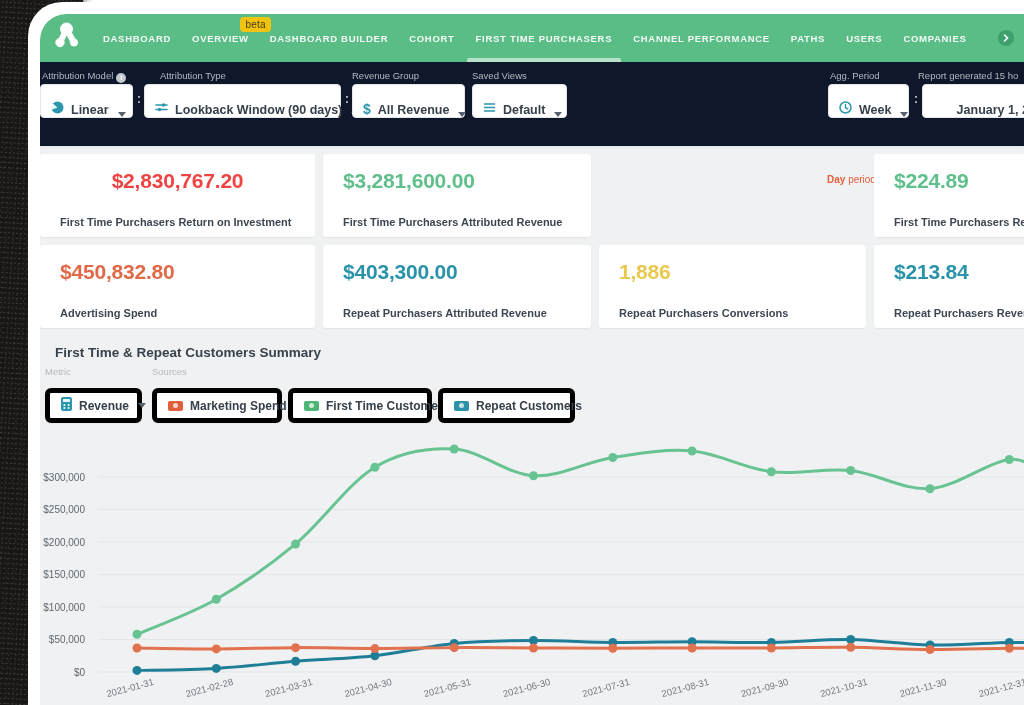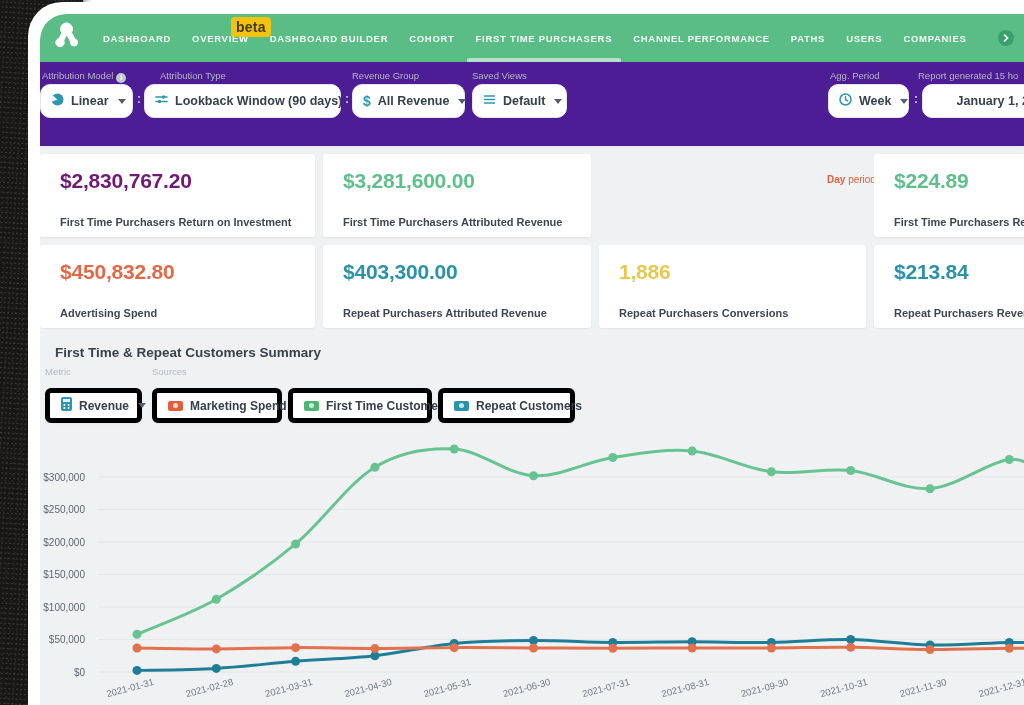--- a/index.html
+++ b/index.html
@@ -15,30 +15,30 @@
           border-radius:34px 0 0 0;}
   .app{position:absolute;left:40px;top:14px;width:984px;height:691px;background:#f0f1f2;
        border-radius:26px 0 0 0;overflow:hidden;}
   
   .nav{height:48px;background:#5abd85;display:flex;align-items:center;gap:21px;
        padding:0 10px 0 12px;border-radius:26px 0 0 0;}
   .nav-item{position:relative;height:48px;display:flex;align-items:center;color:rgba(255,255,255,.93);
             font-size:9.5px;font-weight:700;letter-spacing:.7px;white-space:nowrap;cursor:pointer;}
   .nav-item.active::after{content:"";position:absolute;left:-9px;right:-9px;bottom:0;height:4px;
             background:rgba(255,255,255,.55);border-radius:2px 2px 0 0;}
-  .badge{position:absolute;top:3px;right:-22px;background:#f2c40f;color:#463a05;font-size:14px;
-         font-weight:700;letter-spacing:.2px;padding:2px 5px;border-radius:4px;text-align:right;}
+  .badge{position:absolute;top:3px;right:-22px;background:#f2c40f;color:#463a05;font-size:10px;
+         font-weight:400;letter-spacing:.2px;padding:2px 5px;border-radius:4px;text-align:right;}
   .nav-arrow{margin-left:auto;width:16px;height:16px;border-radius:50%;background:#3da06c;
              display:flex;align-items:center;justify-content:center;flex:0 0 auto;cursor:pointer;}
   
-  .filterbar{position:relative;height:84px;background:#4c1d95;border-bottom:1px solid #e7e9eb;
+  .filterbar{position:relative;height:84px;background:#0f172a;border-bottom:1px solid #e7e9eb;
              box-shadow:0 1px 3px rgba(0,0,0,.04);}
   .flabel{position:absolute;top:8px;font-size:9.5px;color:#b4bac1;white-space:nowrap;}
-  .fbox{position:absolute;top:22px;height:34px;background:#fff;border:1px solid #e3e5e8;border-radius:10px;
-        box-shadow:0 1px 2px rgba(0,0,0,.04);display:flex;align-items:center;gap:7px;padding:0 10px;
+  .fbox{position:absolute;top:22px;height:34px;background:#fff;border:1px solid #e3e5e8;border-radius:4px;
+        box-shadow:0 1px 2px rgba(0,0,0,.04);display:flex;align-items:flex-end;gap:7px;padding:0 10px;
         font-size:12.5px;font-weight:700;color:#36414b;white-space:nowrap;box-sizing:border-box;cursor:pointer;}
   .caret{width:0;height:0;border-left:4px solid transparent;border-right:4px solid transparent;
          border-top:5px solid #57616b;margin-left:2px;}
   .fsep{position:absolute;top:30px;color:#c9cdd1;font-size:12px;font-weight:700;}
   .fsep::after{content:":";}
   .info-dot{display:inline-block;width:10px;height:10px;border-radius:50%;background:#c2c8cd;color:#fff;
             font-size:7.5px;font-weight:700;text-align:center;line-height:10px;margin-left:3px;vertical-align:-1px;}
   .info-dot::after{content:"i";}
   .dollar-ic{color:#2a97ad;font-weight:700;font-size:14px;}
   .dollar-ic::after{content:"$";}
@@ -178,21 +178,21 @@
       <span class="lookback-note">Lookback Window (90 days)</span>
     </div>
     <div class="warning">
       <b>Day</b><span> period(s) are not available for the selec</span>
     </div>
   </div>
 
   <div class="content">
 
     <div class="kpi-card" style="left:0px;top:7px;width:275px;">
-      <div class="kpi-value" style="color: #701a75;">$2,830,767.20</div>
+      <div class="kpi-value" style="color: #ef4444; text-align: center;">$2,830,767.20</div>
       <div class="kpi-label">First Time Purchasers Return on Investment</div>
     </div>
     <div class="kpi-card" style="left:283px;top:7px;width:268px;">
       <div class="kpi-value" style="color: rgb(95, 192, 140);">$3,281,600.00</div>
       <div class="kpi-label">First Time Purchasers Attributed Revenue</div>
     </div>
     <div class="kpi-card" style="left:834px;top:7px;width:270px;">
       <div class="kpi-value" style="color: rgb(95, 192, 140);">$224.89</div>
       <div class="kpi-label">First Time Purchasers Reve</div>
     </div>

